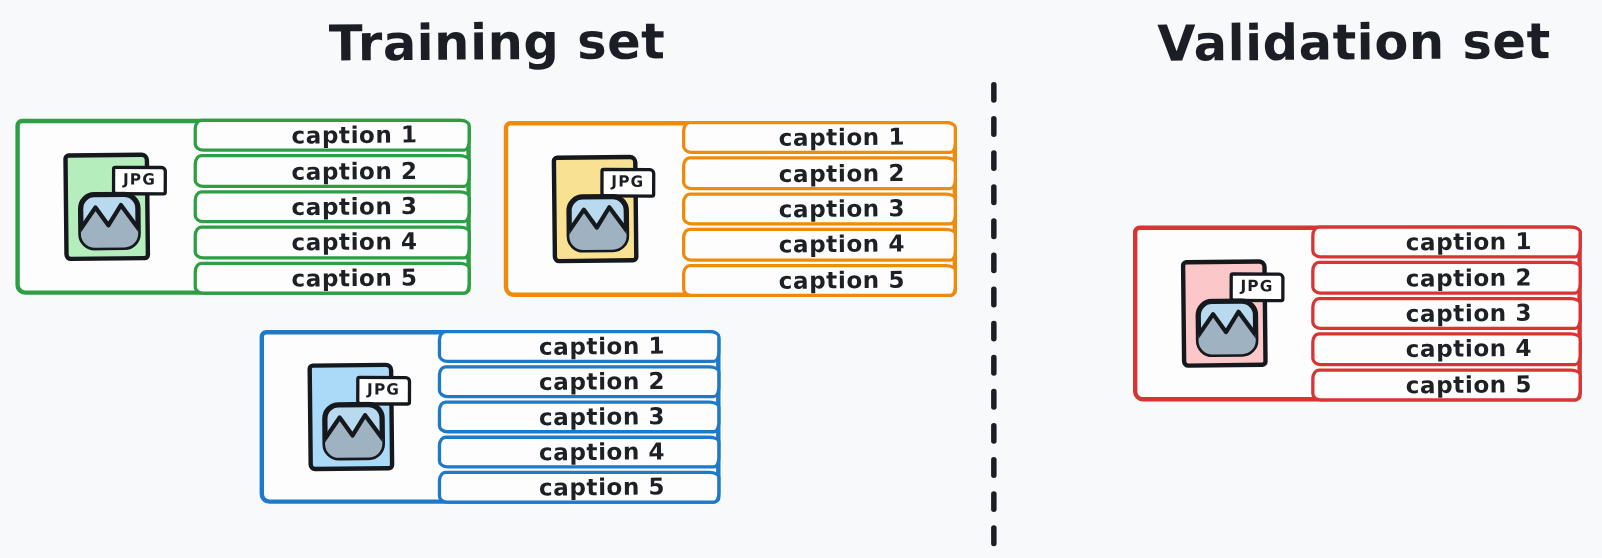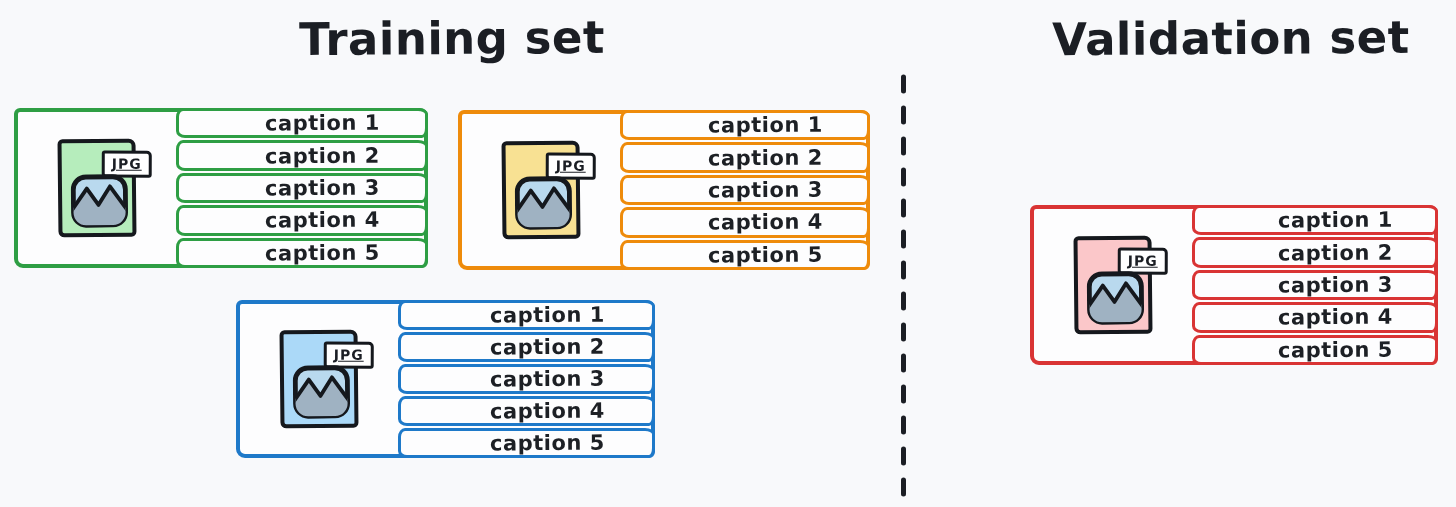--- a/index.html
+++ b/index.html
@@ -103,21 +103,20 @@
     background: var(--labelbg, #ffffff);
     border: 3px solid var(--outline, #15181d);
     border-radius: 3px 5px 3px 4px;
     padding: 1px 7px 2px 7px;
     font-size: 14px;
     font-weight: 700;
     letter-spacing: 1px;
     line-height: 1.3;
     color: var(--ink, #1b1e24);
     transform: rotate(0.8deg);
-    text-decoration: underline;
   }
   .thumb-svg {
     position: absolute;
     left: 50%;
     bottom: 5px;
     transform: translateX(-46%);
     width: 58px;
     height: 54px;
   }
   .thumb-bg  { fill: var(--sky, #b9d9ee); stroke: var(--outline, #15181d); stroke-width: 5; }

